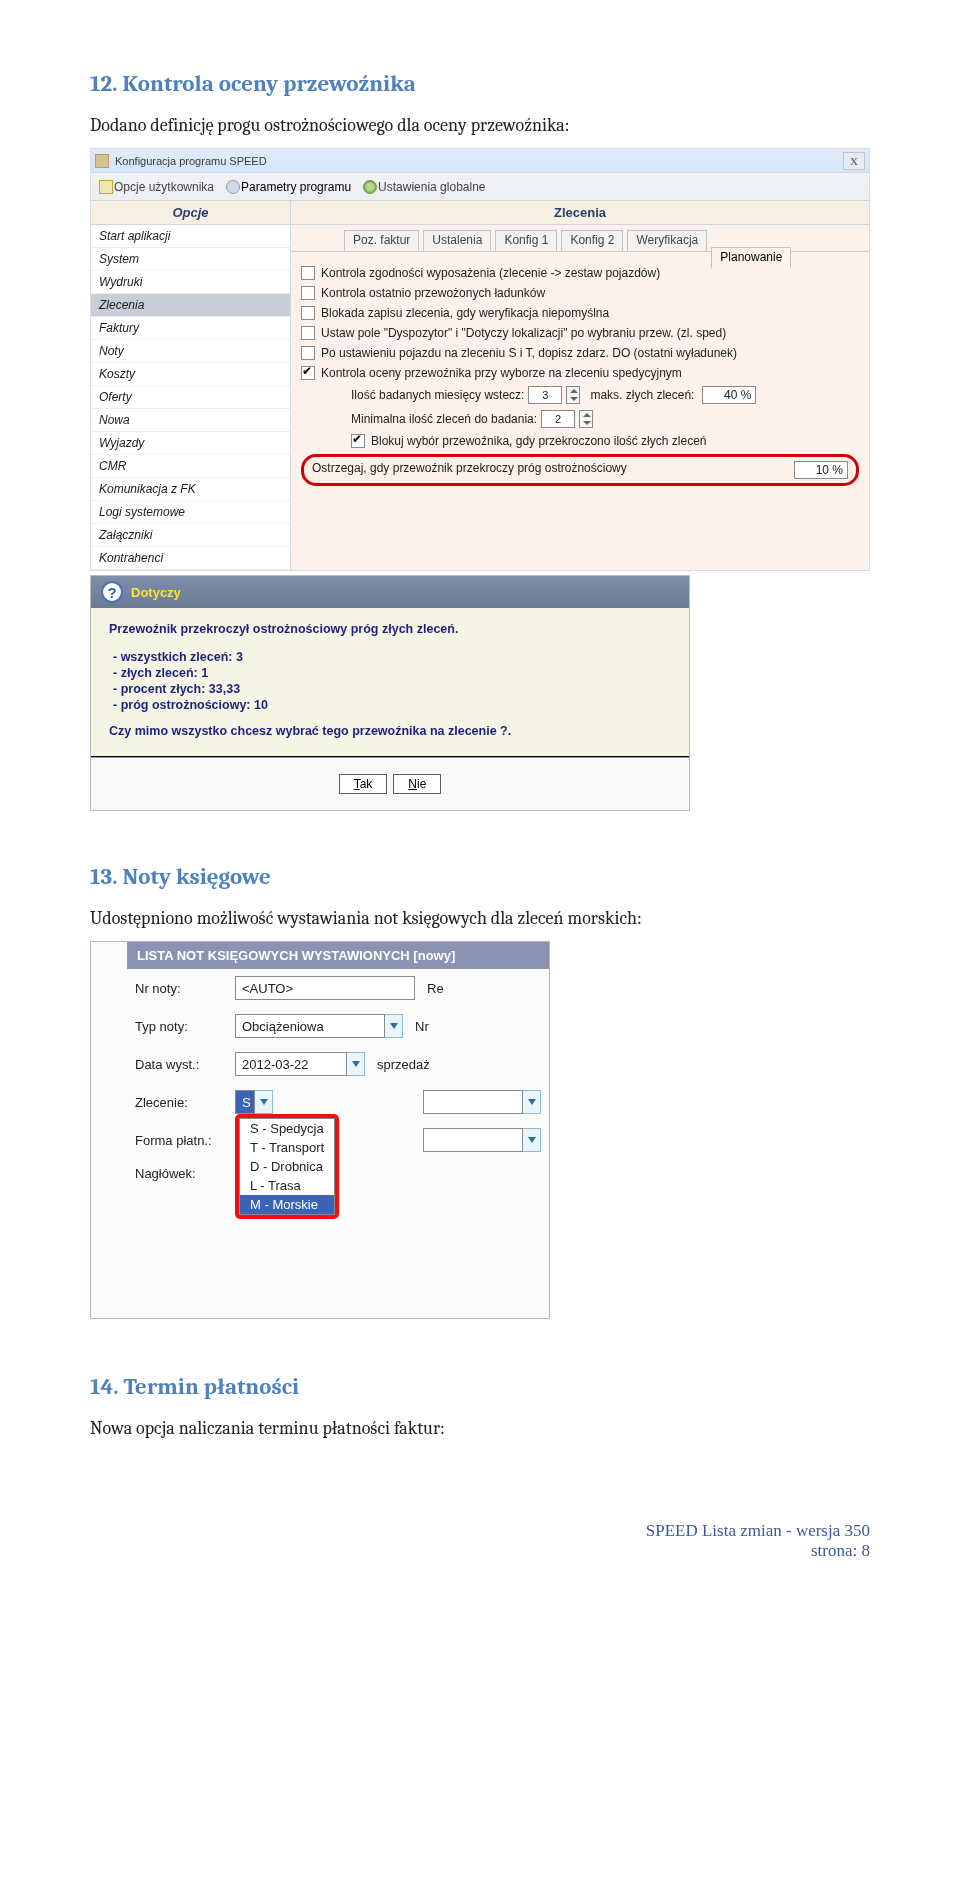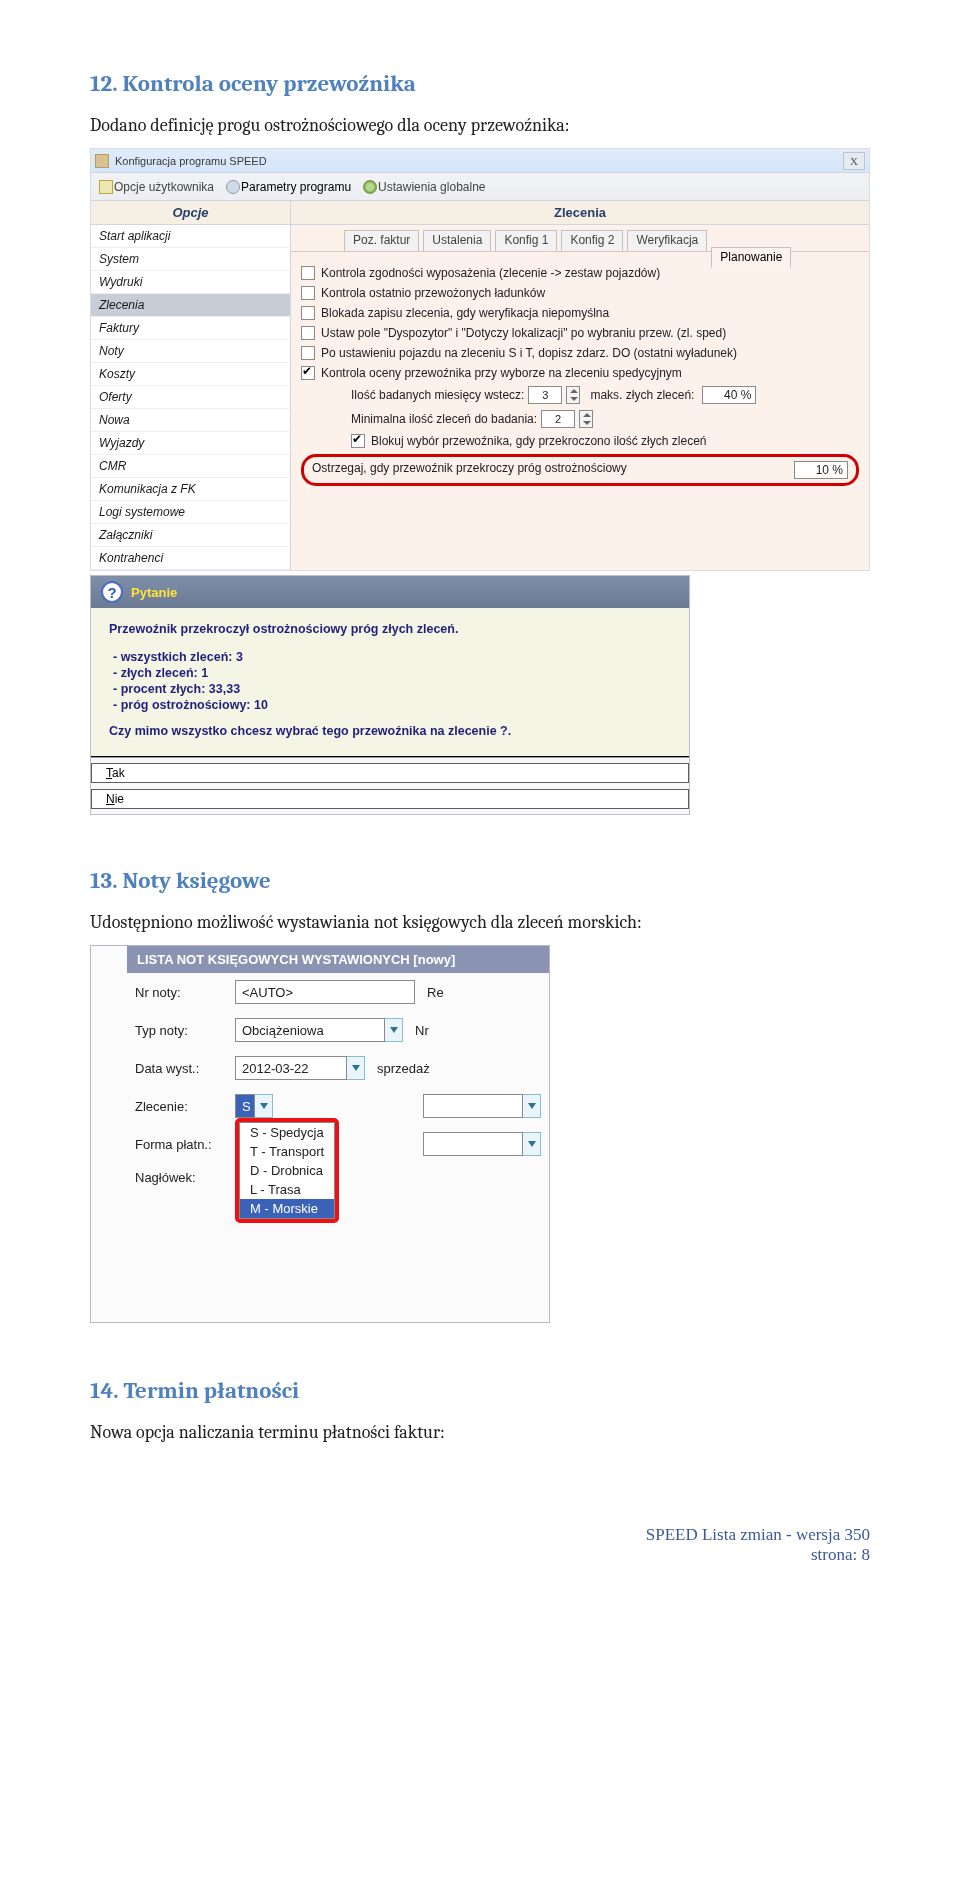--- a/index.html
+++ b/index.html
@@ -45,21 +45,21 @@
   .s1-highlight { border:3px solid #d10000; border-radius:15px; padding:4px 8px; display:flex; align-items:flex-start; }
 
   
   .s2 { width:600px; border:1px solid #bcbccb; font-family:Tahoma,Verdana,sans-serif; margin-top:4px; }
   .s2-hd { background:linear-gradient(#7f8fa9,#6a7a93); padding:5px 10px; display:flex; align-items:center; gap:8px; }
   .s2-qicon { width:22px; height:22px; border-radius:50%; background:#fff; border:2px solid #4b6fbf; position:relative; display:flex; align-items:center; justify-content:center; color:#2a59c1; font-weight:bold; font-size:15px; }
   .s2-hd span { color:#ffe23b; font-weight:bold; font-size:13px; }
   .s2-body { background:#f5f5e6; padding:14px 18px 12px 18px; }
   .s2-body p { color:#1f1f7c; font-weight:bold; font-size:12.5px; margin-bottom:6px; }
   .s2-body .stat { margin-left:4px; margin-bottom:2px; }
-  .s2-btns { background:#f8f8f8; border-top:1px solid #999; padding:5px 0; display:flex; justify-content:center; gap:6px;flex-direction:column; }
+  .s2-btns { background:#f8f8f8; border-top:1px solid #999; padding:16px 0; display:flex; justify-content:center; gap:6px; }
   .s2-btn { border:1px solid #5d5d5d; background:#fff; padding:2px 14px; font-size:12px; color:#000; }
   .s2-btn u { text-decoration:underline; }
 
   
   .s3 { width:460px; border:1px solid #b6b6c8; font-family:Tahoma,Verdana,sans-serif; font-size:13px; color:#222; background:#fbfbfb; margin-bottom:26px;padding-left:36px; }
   .s3-hd { background:#8b93b3; color:#fff; font-weight:bold; padding:6px 10px; font-size:13px; }
   .s3-row { display:flex; align-items:center; padding:7px 8px; }
   .s3-lbl { width:100px; }
   .s3-inp { border:1px solid #8a8a8a; background:#fff; height:24px; padding:0 6px; display:flex; align-items:center; }
   .s3-dd { width:18px; height:24px; border:1px solid #8abdd0; border-left:none; background:#e9f4fb; display:flex; align-items:center; justify-content:center; }
@@ -181,21 +181,21 @@
             <div class="pctbox">10 %</div>
           </div>
         </div>
       </div>
     </div>
   </div>
 
   <div class="s2">
     <div class="s2-hd">
       <div class="s2-qicon">?</div>
-      <span>Pytanie</span>
+      <span>Dotyczy</span>
     </div>
     <div class="s2-body">
       <p>Przewoźnik przekroczył ostrożnościowy próg złych zleceń.</p>
       <div style="height:8px;"></div>
       <p class="stat">- wszystkich zleceń: 3</p>
       <p class="stat">- złych zleceń: 1</p>
       <p class="stat">- procent złych: 33,33</p>
       <p class="stat">- próg ostrożnościowy: 10</p>
       <div style="height:10px;"></div>
       <p>Czy mimo wszystko chcesz wybrać tego przewoźnika na zlecenie ?.</p>

